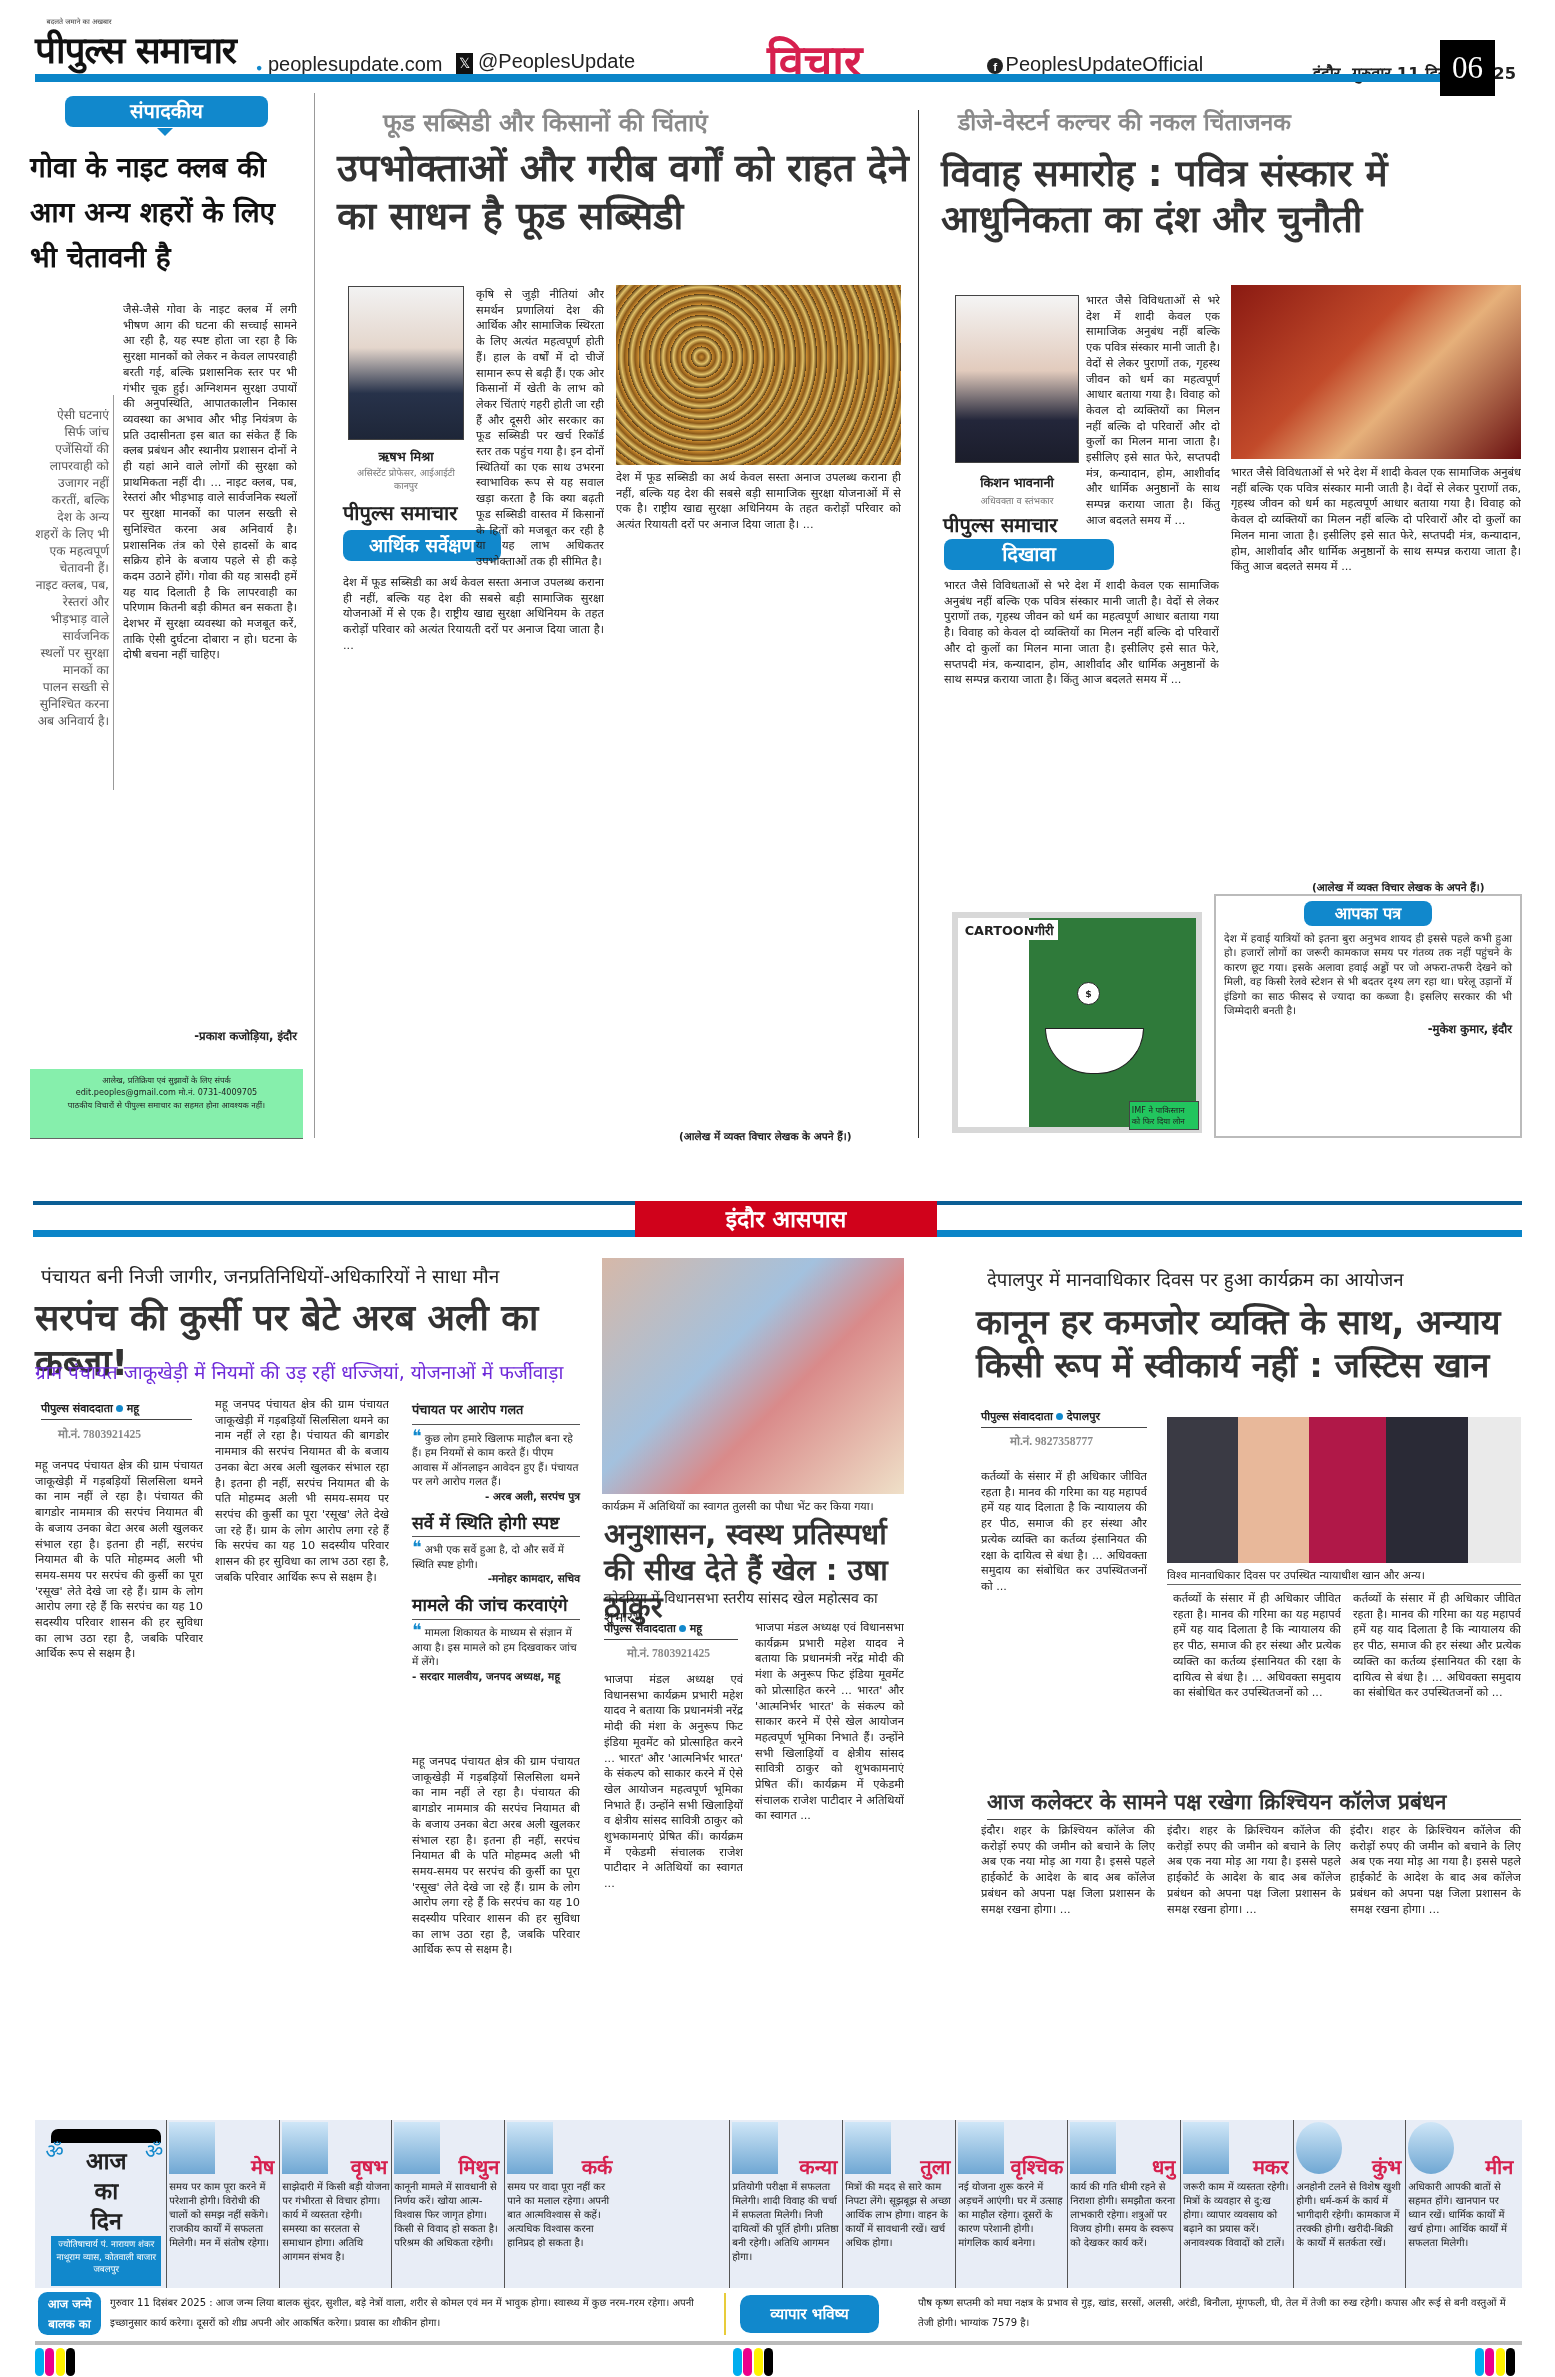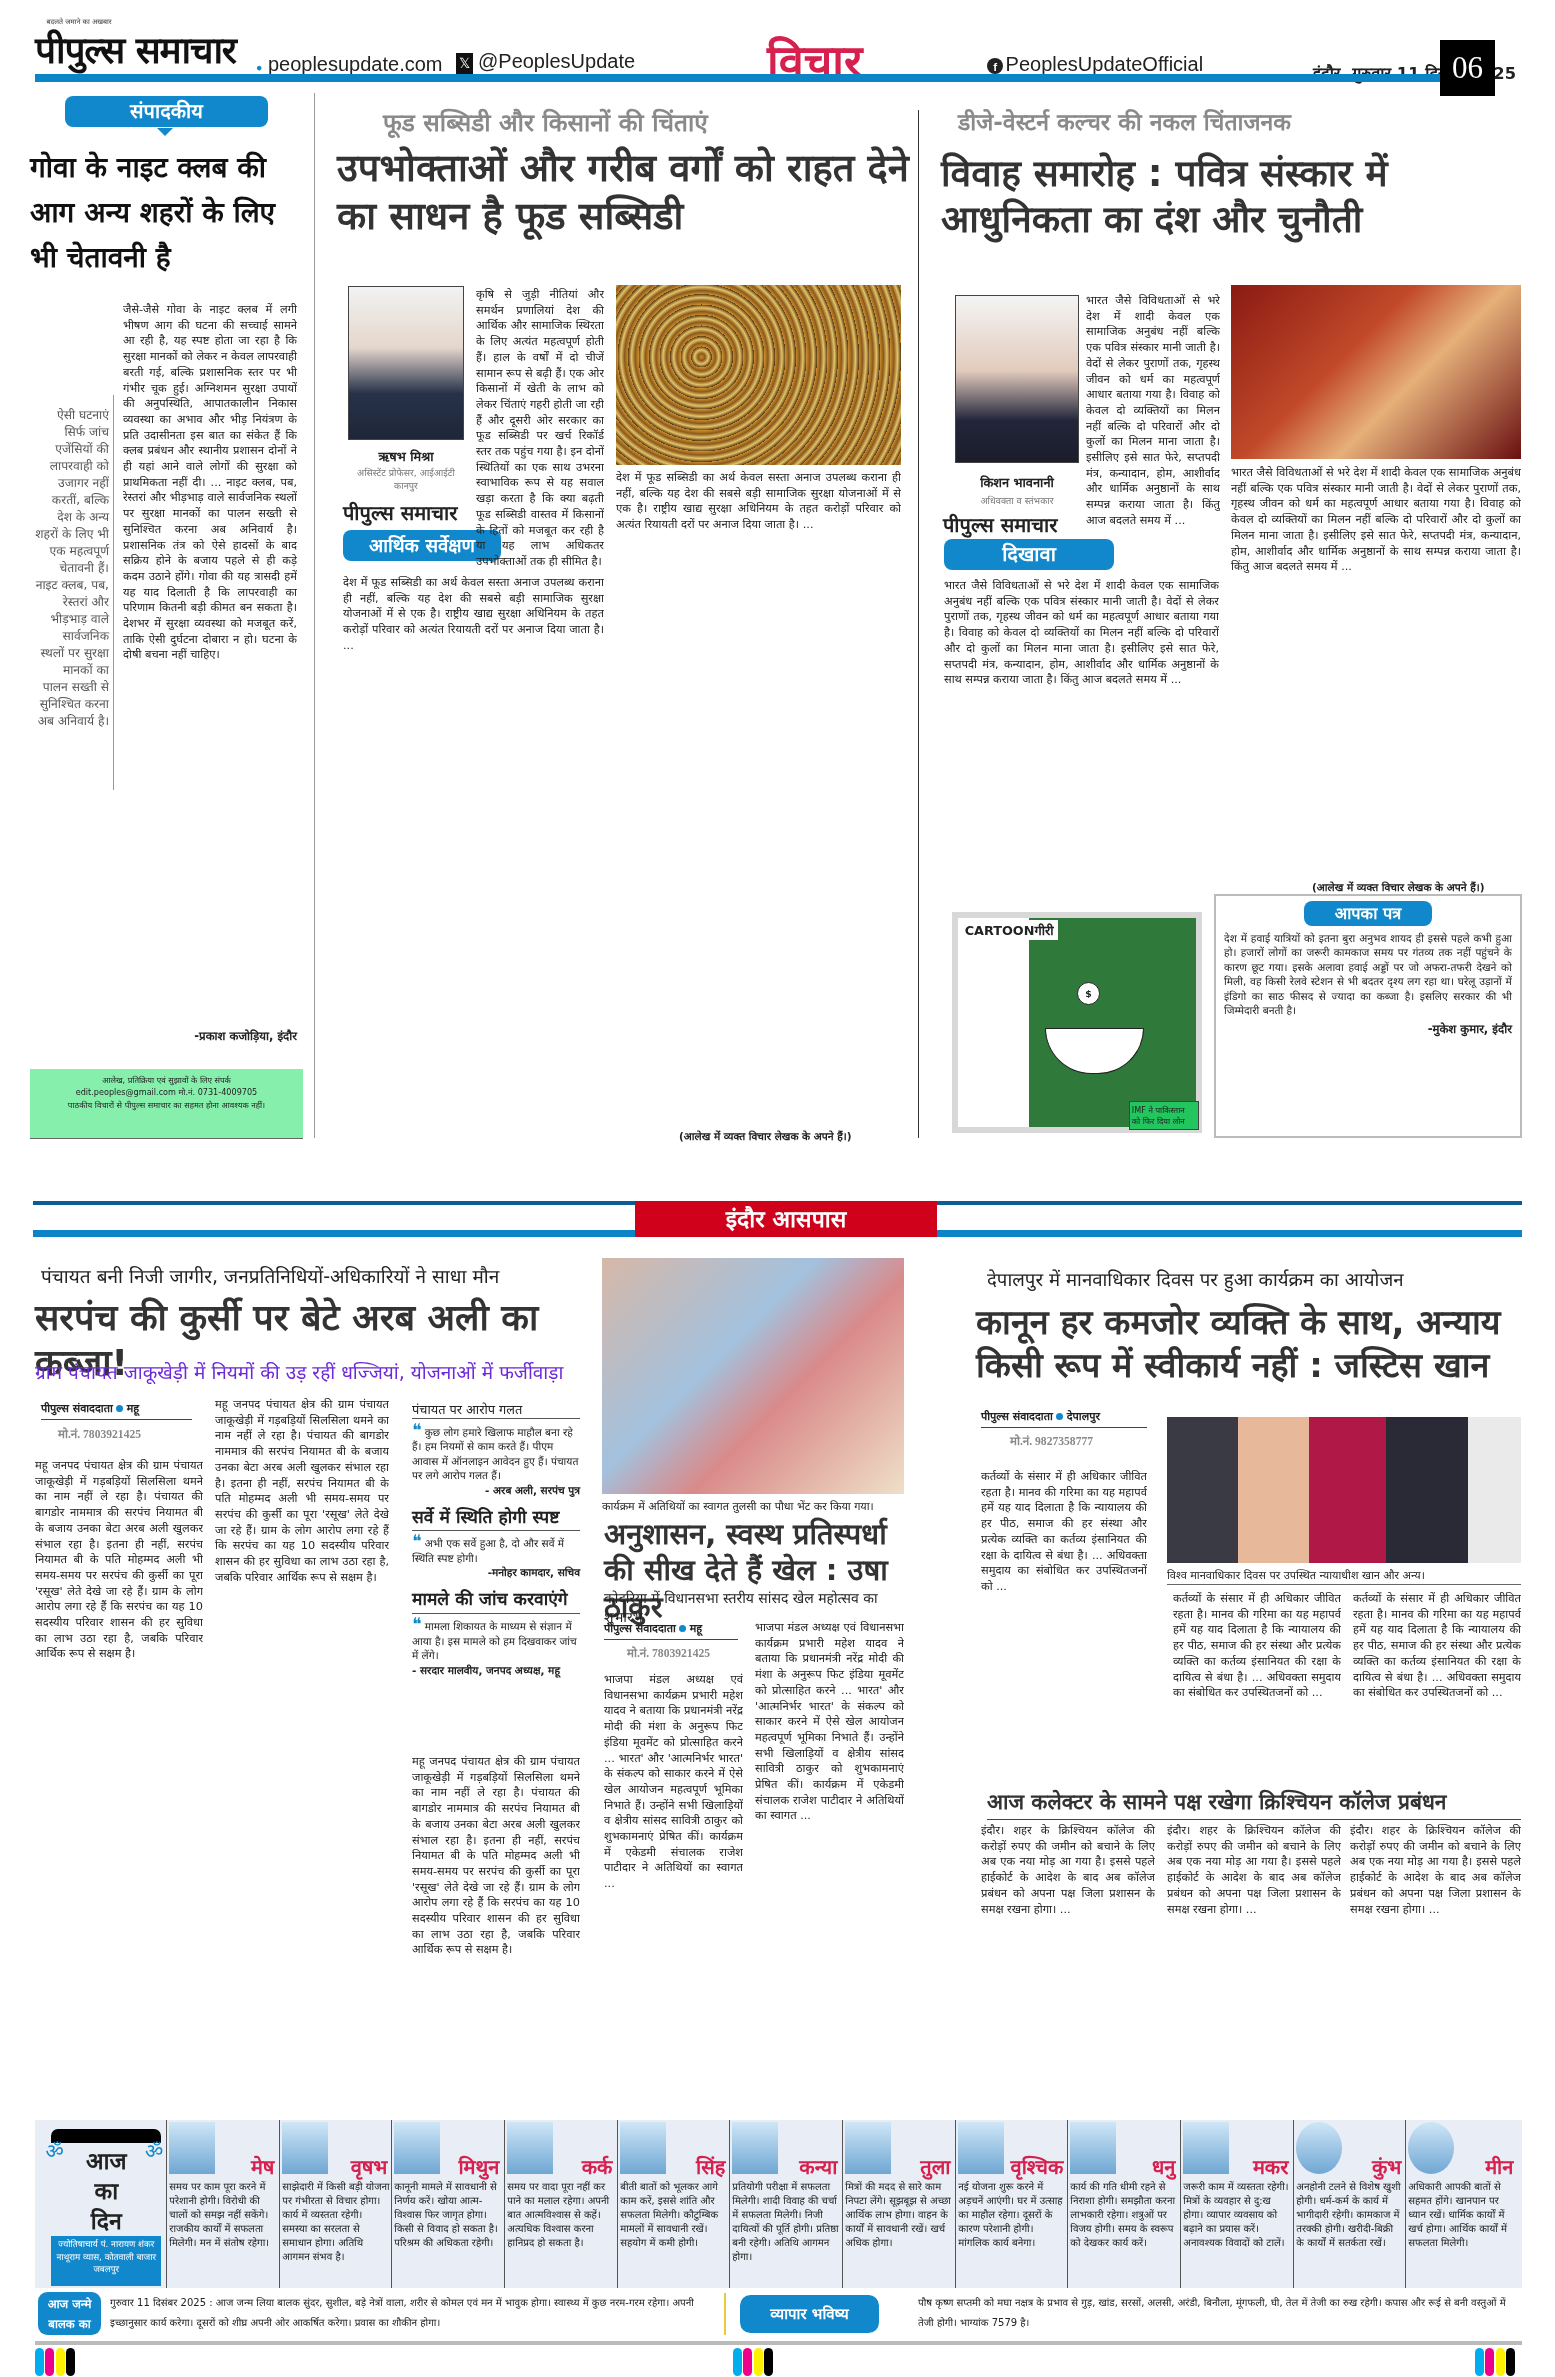--- a/index.html
+++ b/index.html
@@ -108,21 +108,21 @@
 <div class="abs redbox" style="left:635px;top:1201px;width:302px;height:36px;font-size:23px;line-height:36px">इंदौर आसपास</div>
 
 <div class="abs" style="left:41px;top:1263px;width:534px;font-size:19px;color:#222">पंचायत बनी निजी जागीर, जनप्रतिनिधियों-अधिकारियों ने साधा मौन</div>
 <div class="abs hl-dark" style="left:35px;top:1295px;width:546px;font-size:36px">सरपंच की कुर्सी पर बेटे अरब अली का कब्जा!</div>
 <div class="abs" style="left:35px;top:1359px;width:546px;font-size:19px;color:#6d28d9">ग्राम पंचायत जाकूखेड़ी में नियमों की उड़ रहीं धज्जियां, योजनाओं में फर्जीवाड़ा</div>
 <div class="abs byline" style="left:41px;top:1400px;width:151px"><span>पीपुल्स संवाददाता</span><span class="dot"></span><span>महू</span></div>
 <div class="abs mobile" style="left:58px;top:1426px">मो.नं. 7803921425</div>
 <div class="abs body-txt" style="left:35px;top:1458px;width:168px;height:645px;overflow:hidden">महू जनपद पंचायत क्षेत्र की ग्राम पंचायत जाकूखेड़ी में गड़बड़ियों सिलसिला थमने का नाम नहीं ले रहा है। पंचायत की बागडोर नाममात्र की सरपंच नियामत बी के बजाय उनका बेटा अरब अली खुलकर संभाल रहा है। इतना ही नहीं, सरपंच नियामत बी के पति मोहम्मद अली भी समय-समय पर सरपंच की कुर्सी का पूरा 'रसूख' लेते देखे जा रहे हैं। ग्राम के लोग आरोप लगा रहे हैं कि सरपंच का यह 10 सदस्यीय परिवार शासन की हर सुविधा का लाभ उठा रहा है, जबकि परिवार आर्थिक रूप से सक्षम है।</div>
 <div class="abs body-txt" style="left:215px;top:1397px;width:174px;height:706px;overflow:hidden">महू जनपद पंचायत क्षेत्र की ग्राम पंचायत जाकूखेड़ी में गड़बड़ियों सिलसिला थमने का नाम नहीं ले रहा है। पंचायत की बागडोर नाममात्र की सरपंच नियामत बी के बजाय उनका बेटा अरब अली खुलकर संभाल रहा है। इतना ही नहीं, सरपंच नियामत बी के पति मोहम्मद अली भी समय-समय पर सरपंच की कुर्सी का पूरा 'रसूख' लेते देखे जा रहे हैं। ग्राम के लोग आरोप लगा रहे हैं कि सरपंच का यह 10 सदस्यीय परिवार शासन की हर सुविधा का लाभ उठा रहा है, जबकि परिवार आर्थिक रूप से सक्षम है।</div>
 <div class="abs" style="left:412px;top:1400px;width:168px">
-  <div style="font-size:12.8px;font-weight:normal;border-bottom:1.2px solid #555;padding-bottom:0">पंचायत पर आरोप गलत</div>
+  <div style="font-size:12.8px;font-weight:bold;border-bottom:1.2px solid #555;padding-bottom:6px">पंचायत पर आरोप गलत</div>
   <div style="font-size:10.5px;line-height:14.5px;margin-top:3.5px"><span style="color:#1188cc;font-size:17.4px">❝</span> <span>कुछ लोग हमारे खिलाफ माहौल बना रहे हैं। हम नियमों से काम करते हैं। पीएम आवास में ऑनलाइन आवेदन हुए हैं। पंचायत पर लगे आरोप गलत हैं।</span></div>
   <div style="font-size:10.5px;font-weight:bold;text-align:right">- अरब अली, सरपंच पुत्र</div>
   <div style="font-size:17.4px;font-weight:bold;border-bottom:1.2px solid #555;padding-bottom:2.3px;margin-top:7px">सर्वे में स्थिति होगी स्पष्ट</div>
   <div style="font-size:10.5px;line-height:14.5px;margin-top:3.5px"><span style="color:#1188cc;font-size:17.4px">❝</span> <span>अभी एक सर्वे हुआ है, दो और सर्वे में स्थिति स्पष्ट होगी।</span></div>
   <div style="font-size:10.5px;font-weight:bold;text-align:right">-मनोहर कामदार, सचिव</div>
   <div style="font-size:17.4px;font-weight:bold;border-bottom:1.2px solid #555;padding-bottom:2.3px;margin-top:7px">मामले की जांच करवाएंगे</div>
   <div style="font-size:10.5px;line-height:14.5px;margin-top:3.5px"><span style="color:#1188cc;font-size:17.4px">❝</span> <span>मामला शिकायत के माध्यम से संज्ञान में आया है। इस मामले को हम दिखवाकर जांच में लेंगे।</span></div>
   <div style="font-size:10.5px;font-weight:bold">- सरदार मालवीय, जनपद अध्यक्ष, महू</div>
 </div>
 <div class="abs body-txt" style="left:412px;top:1754px;width:168px;height:348px;overflow:hidden">महू जनपद पंचायत क्षेत्र की ग्राम पंचायत जाकूखेड़ी में गड़बड़ियों सिलसिला थमने का नाम नहीं ले रहा है। पंचायत की बागडोर नाममात्र की सरपंच नियामत बी के बजाय उनका बेटा अरब अली खुलकर संभाल रहा है। इतना ही नहीं, सरपंच नियामत बी के पति मोहम्मद अली भी समय-समय पर सरपंच की कुर्सी का पूरा 'रसूख' लेते देखे जा रहे हैं। ग्राम के लोग आरोप लगा रहे हैं कि सरपंच का यह 10 सदस्यीय परिवार शासन की हर सुविधा का लाभ उठा रहा है, जबकि परिवार आर्थिक रूप से सक्षम है।</div>
@@ -159,21 +159,20 @@
     <div>दिन</div>
   </div>
   <div style="position:absolute;left:10.5px;top:17.4px;color:#1188cc;font-size:20px">ॐ</div>
   <div style="position:absolute;left:110px;top:17.4px;color:#1188cc;font-size:20px">ॐ</div>
   <div style="position:absolute;left:16.3px;top:116px;width:110px;height:50px;background:#1188cc;color:#fff;font-size:8.7px;line-height:12.2px;text-align:center;padding:2.3px">ज्योतिषाचार्य पं. नारायण शंकर नाथूराम व्यास, कोतवाली बाजार जबलपुर</div>
   <div id="signs" style="position:absolute;left:131px;top:0;width:1355px;height:168px">
     <div class="sign" style="left:0"><div class="sign-img"></div><div class="sign-name">मेष</div><div class="sign-txt">समय पर काम पूरा करने में परेशानी होगी। विरोधी की चालों को समझ नहीं सकेंगे। राजकीय कार्यों में सफलता मिलेगी। मन में संतोष रहेगा।</div></div>
     <div class="sign" style="left:113px"><div class="sign-img"></div><div class="sign-name">वृषभ</div><div class="sign-txt">साझेदारी में किसी बड़ी योजना पर गंभीरता से विचार होगा। कार्य में व्यस्तता रहेगी। समस्या का सरलता से समाधान होगा। अतिथि आगमन संभव है।</div></div>
     <div class="sign" style="left:338px"><div class="sign-img"></div><div class="sign-name">कर्क</div><div class="sign-txt">समय पर वादा पूरा नहीं कर पाने का मलाल रहेगा। अपनी बात आत्मविश्वास से कहें। अत्यधिक विश्वास करना हानिप्रद हो सकता है।</div></div>
     <div class="sign" style="left:225px"><div class="sign-img"></div><div class="sign-name">मिथुन</div><div class="sign-txt">कानूनी मामले में सावधानी से निर्णय करें। खोया आत्म-विश्वास फिर जागृत होगा। किसी से विवाद हो सकता है। परिश्रम की अधिकता रहेगी।</div></div>
-    <div class="sign" style="left:451px"><div class="sign-img"></div><div class="sign-name">सिंह</div><div class="sign-txt">बीती बातों को भूलकर आगे काम करें, इससे शांति और सफलता मिलेगी। कौटुम्बिक मामलों में सावधानी रखें। सहयोग में कमी होगी।</div></div>
     <div class="sign" style="left:563px"><div class="sign-img"></div><div class="sign-name">कन्या</div><div class="sign-txt">प्रतियोगी परीक्षा में सफलता मिलेगी। शादी विवाह की चर्चा में सफलता मिलेगी। निजी दायित्वों की पूर्ति होगी। प्रतिष्ठा बनी रहेगी। अतिथि आगमन होगा।</div></div>
     <div class="sign" style="left:676px"><div class="sign-img"></div><div class="sign-name">तुला</div><div class="sign-txt">मित्रों की मदद से सारे काम निपटा लेंगे। सूझबूझ से अच्छा आर्थिक लाभ होगा। वाहन के कार्यों में सावधानी रखें। खर्च अधिक होगा।</div></div>
     <div class="sign" style="left:789px"><div class="sign-img"></div><div class="sign-name">वृश्चिक</div><div class="sign-txt">नई योजना शुरू करने में अड़चनें आएंगी। घर में उत्साह का माहौल रहेगा। दूसरों के कारण परेशानी होगी। मांगलिक कार्य बनेगा।</div></div>
     <div class="sign" style="left:901px"><div class="sign-img"></div><div class="sign-name">धनु</div><div class="sign-txt">कार्य की गति धीमी रहने से निराशा होगी। समझौता करना लाभकारी रहेगा। शत्रुओं पर विजय होगी। समय के स्वरूप को देखकर कार्य करें।</div></div>
     <div class="sign" style="left:1014px"><div class="sign-img"></div><div class="sign-name">मकर</div><div class="sign-txt">जरूरी काम में व्यस्तता रहेगी। मित्रों के व्यवहार से दु:ख होगा। व्यापार व्यवसाय को बढ़ाने का प्रयास करें। अनावश्यक विवादों को टालें।</div></div>
     <div class="sign" style="left:1127px"><div class="sign-img" style="border-radius:50%"></div><div class="sign-name">कुंभ</div><div class="sign-txt">अनहोनी टलने से विशेष खुशी होगी। धर्म-कर्म के कार्य में भागीदारी रहेगी। कामकाज में तरक्की होगी। खरीदी-बिक्री के कार्यों में सतर्कता रखें।</div></div>
     <div class="sign" style="left:1239px"><div class="sign-img" style="border-radius:50%"></div><div class="sign-name">मीन</div><div class="sign-txt">अधिकारी आपकी बातों से सहमत होंगे। खानपान पर ध्यान रखें। धार्मिक कार्यों में खर्च होगा। आर्थिक कार्यों में सफलता मिलेगी।</div></div>
   </div>
 </div>
 

